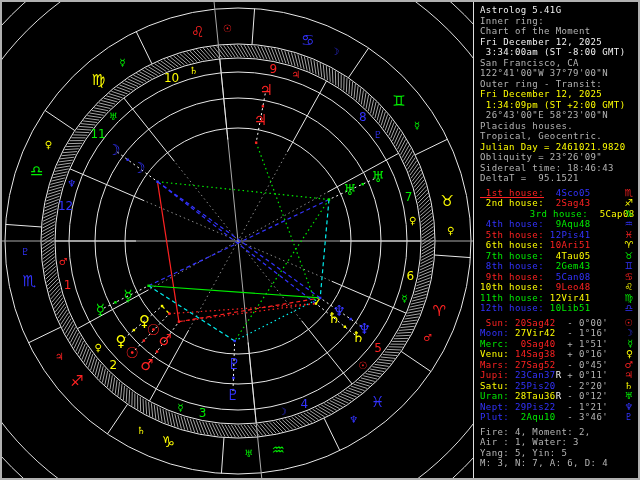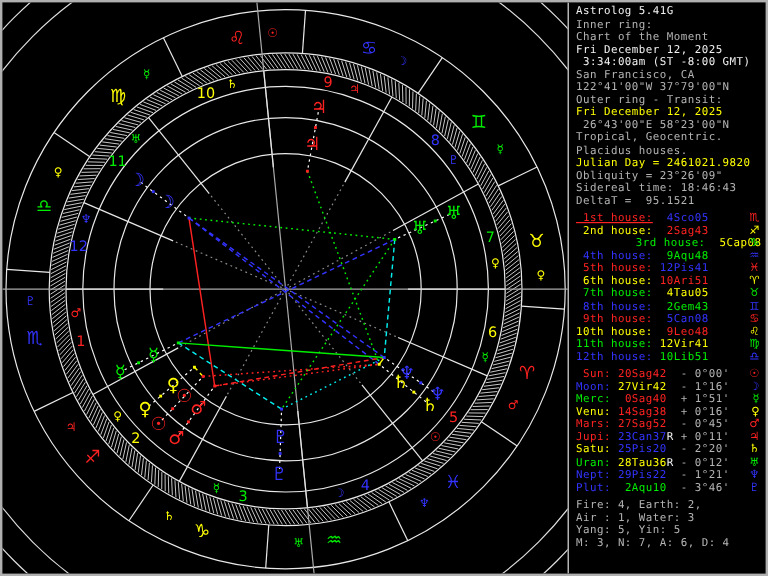--- a/index.html
+++ b/index.html
@@ -551,23 +551,24 @@
     <div id="panel-header">
         <div class="pl"><span style="color: rgb(242, 242, 242);">Astrolog 5.41G</span></div>
         <div class="pl"><span style="color: rgb(180, 180, 180);">Inner ring:</span></div>
         <div class="pl"><span style="color: rgb(180, 180, 180);">Chart of the Moment</span></div>
         <div class="pl"><span style="color: rgb(242, 242, 242);">Fri December 12, 2025</span></div>
         <div class="pl"><span style="color: rgb(242, 242, 242); margin-top: 36px;"> 3:34:00am (ST -8:00 GMT)</span></div>
         <div class="pl"><span style="color: rgb(180, 180, 180);">San Francisco, CA</span></div>
         <div class="pl"><span style="color: rgb(180, 180, 180);">122°41'00"W 37°79'00"N</span></div>
         <div class="pl"><span style="color: rgb(180, 180, 180);">Outer ring - Transit:</span></div>
         <div class="pl"><span style="color: rgb(255, 255, 0);">Fri December 12, 2025</span></div>
+        <div class="pl"><span style="color: rgb(255, 255, 0);"> 1:34:09pm (ST +2:00 GMT)</span></div>
         <div class="pl"><span style="color: rgb(180, 180, 180);"> 26°43'00"E 58°23'00"N</span></div>
+        <div class="pl"><span style="color: rgb(180, 180, 180);">Placidus houses.</span></div>
         <div class="pl"><span style="color: rgb(180, 180, 180);">Tropical, Geocentric.</span></div>
-        <div class="pl"><span style="color: rgb(180, 180, 180);">Placidus houses.</span></div>
         <div class="pl"><span style="color: rgb(255, 255, 0);">Julian Day = 2461021.9820</span></div>
         <div class="pl"><span style="color: rgb(180, 180, 180);">Obliquity = 23°26'09"</span></div>
         <div class="pl"><span style="color: rgb(180, 180, 180);">Sidereal time: 18:46:43</span></div>
         <div class="pl"><span style="color: rgb(180, 180, 180);">DeltaT =  95.1521</span></div>
       </div>
     <div class="gap"></div>
     <div id="house-table">
         <div class="pl"><span style="color: rgb(255, 34, 34); text-decoration: underline;"> 1st house:</span><span style="color: rgb(51, 51, 255);">  4Sco05</span><span class="g" style="color: rgb(255, 34, 34);">♏</span></div>
         <div class="pl"><span style="color: rgb(255, 255, 0);"> 2nd house:</span><span style="color: rgb(255, 34, 34);">  2Sag43</span><span class="g" style="color: rgb(255, 255, 0);">♐</span></div>
         <div class="pl"><span style="color: rgb(0, 238, 0); margin-left: 44px;"> 3rd house:</span><span style="color: rgb(255, 255, 0);">  5Cap08</span><span class="g" style="color: rgb(0, 238, 0);">♑</span></div>
@@ -589,19 +590,19 @@
         <div class="pl"><span style="color: rgb(255, 255, 0);">Venu:</span><span style="color: rgb(255, 34, 34);"> 14Sag38</span><span style="color: rgb(242, 242, 242);"> </span><span style="color: rgb(180, 180, 180);"> + 0°16'</span><span class="g" style="color: rgb(255, 255, 0);">♀</span></div>
         <div class="pl"><span style="color: rgb(255, 34, 34); text-align: center;">Mars:</span><span style="color: rgb(255, 34, 34);"> 27Sag52</span><span style="color: rgb(242, 242, 242);"> </span><span style="color: rgb(180, 180, 180);"> - 0°45'</span><span class="g" style="color: rgb(255, 34, 34);">♂</span></div>
         <div class="pl"><span style="color: rgb(255, 34, 34);">Jupi:</span><span style="color: rgb(51, 51, 255);"> 23Can37</span><span style="color: rgb(242, 242, 242);">R</span><span style="color: rgb(180, 180, 180);"> + 0°11'</span><span class="g" style="color: rgb(255, 34, 34);">♃</span></div>
         <div class="pl"><span style="color: rgb(255, 255, 0);">Satu:</span><span style="color: rgb(51, 51, 255);"> 25Pis20</span><span style="color: rgb(242, 242, 242);"> </span><span style="color: rgb(180, 180, 180);"> - 2°20'</span><span class="g" style="color: rgb(255, 255, 0);">♄</span></div>
         <div class="pl"><span style="color: rgb(0, 238, 0);">Uran:</span><span style="color: rgb(255, 255, 0);"> 28Tau36</span><span style="color: rgb(242, 242, 242);">R</span><span style="color: rgb(180, 180, 180);"> - 0°12'</span><span class="g" style="color: rgb(0, 238, 0);">♅</span></div>
         <div class="pl"><span style="color: rgb(51, 51, 255);">Nept:</span><span style="color: rgb(51, 51, 255);"> 29Pis22</span><span style="color: rgb(242, 242, 242);"> </span><span style="color: rgb(180, 180, 180);"> - 1°21'</span><span class="g" style="color: rgb(51, 51, 255);">♆</span></div>
         <div class="pl"><span style="color: rgb(51, 51, 255);">Plut:</span><span style="color: rgb(0, 238, 0);">  2Aqu10</span><span style="color: rgb(242, 242, 242);"> </span><span style="color: rgb(180, 180, 180);"> - 3°46'</span><span class="g" style="color: rgb(51, 51, 255);">♇</span></div>
       </div>
     <div class="gap"></div>
     <div id="element-summary">
-        <div class="pl"><span style="color: rgb(180, 180, 180);">Fire: 4, Earth: 2,</span></div>
+        <div class="pl"><span style="color: rgb(180, 180, 180);">Fire: 4, Moment: 2,</span></div>
         <div class="pl"><span style="color: rgb(180, 180, 180);">Air : 1, Water: 3</span></div>
         <div class="pl"><span style="color: rgb(180, 180, 180);">Yang: 5, Yin: 5</span></div>
         <div class="pl"><span style="color: rgb(180, 180, 180);">M: 3, N: 7, A: 6, D: 4</span></div>
       </div>
   </div>
 </div>
 
 </body></html>

